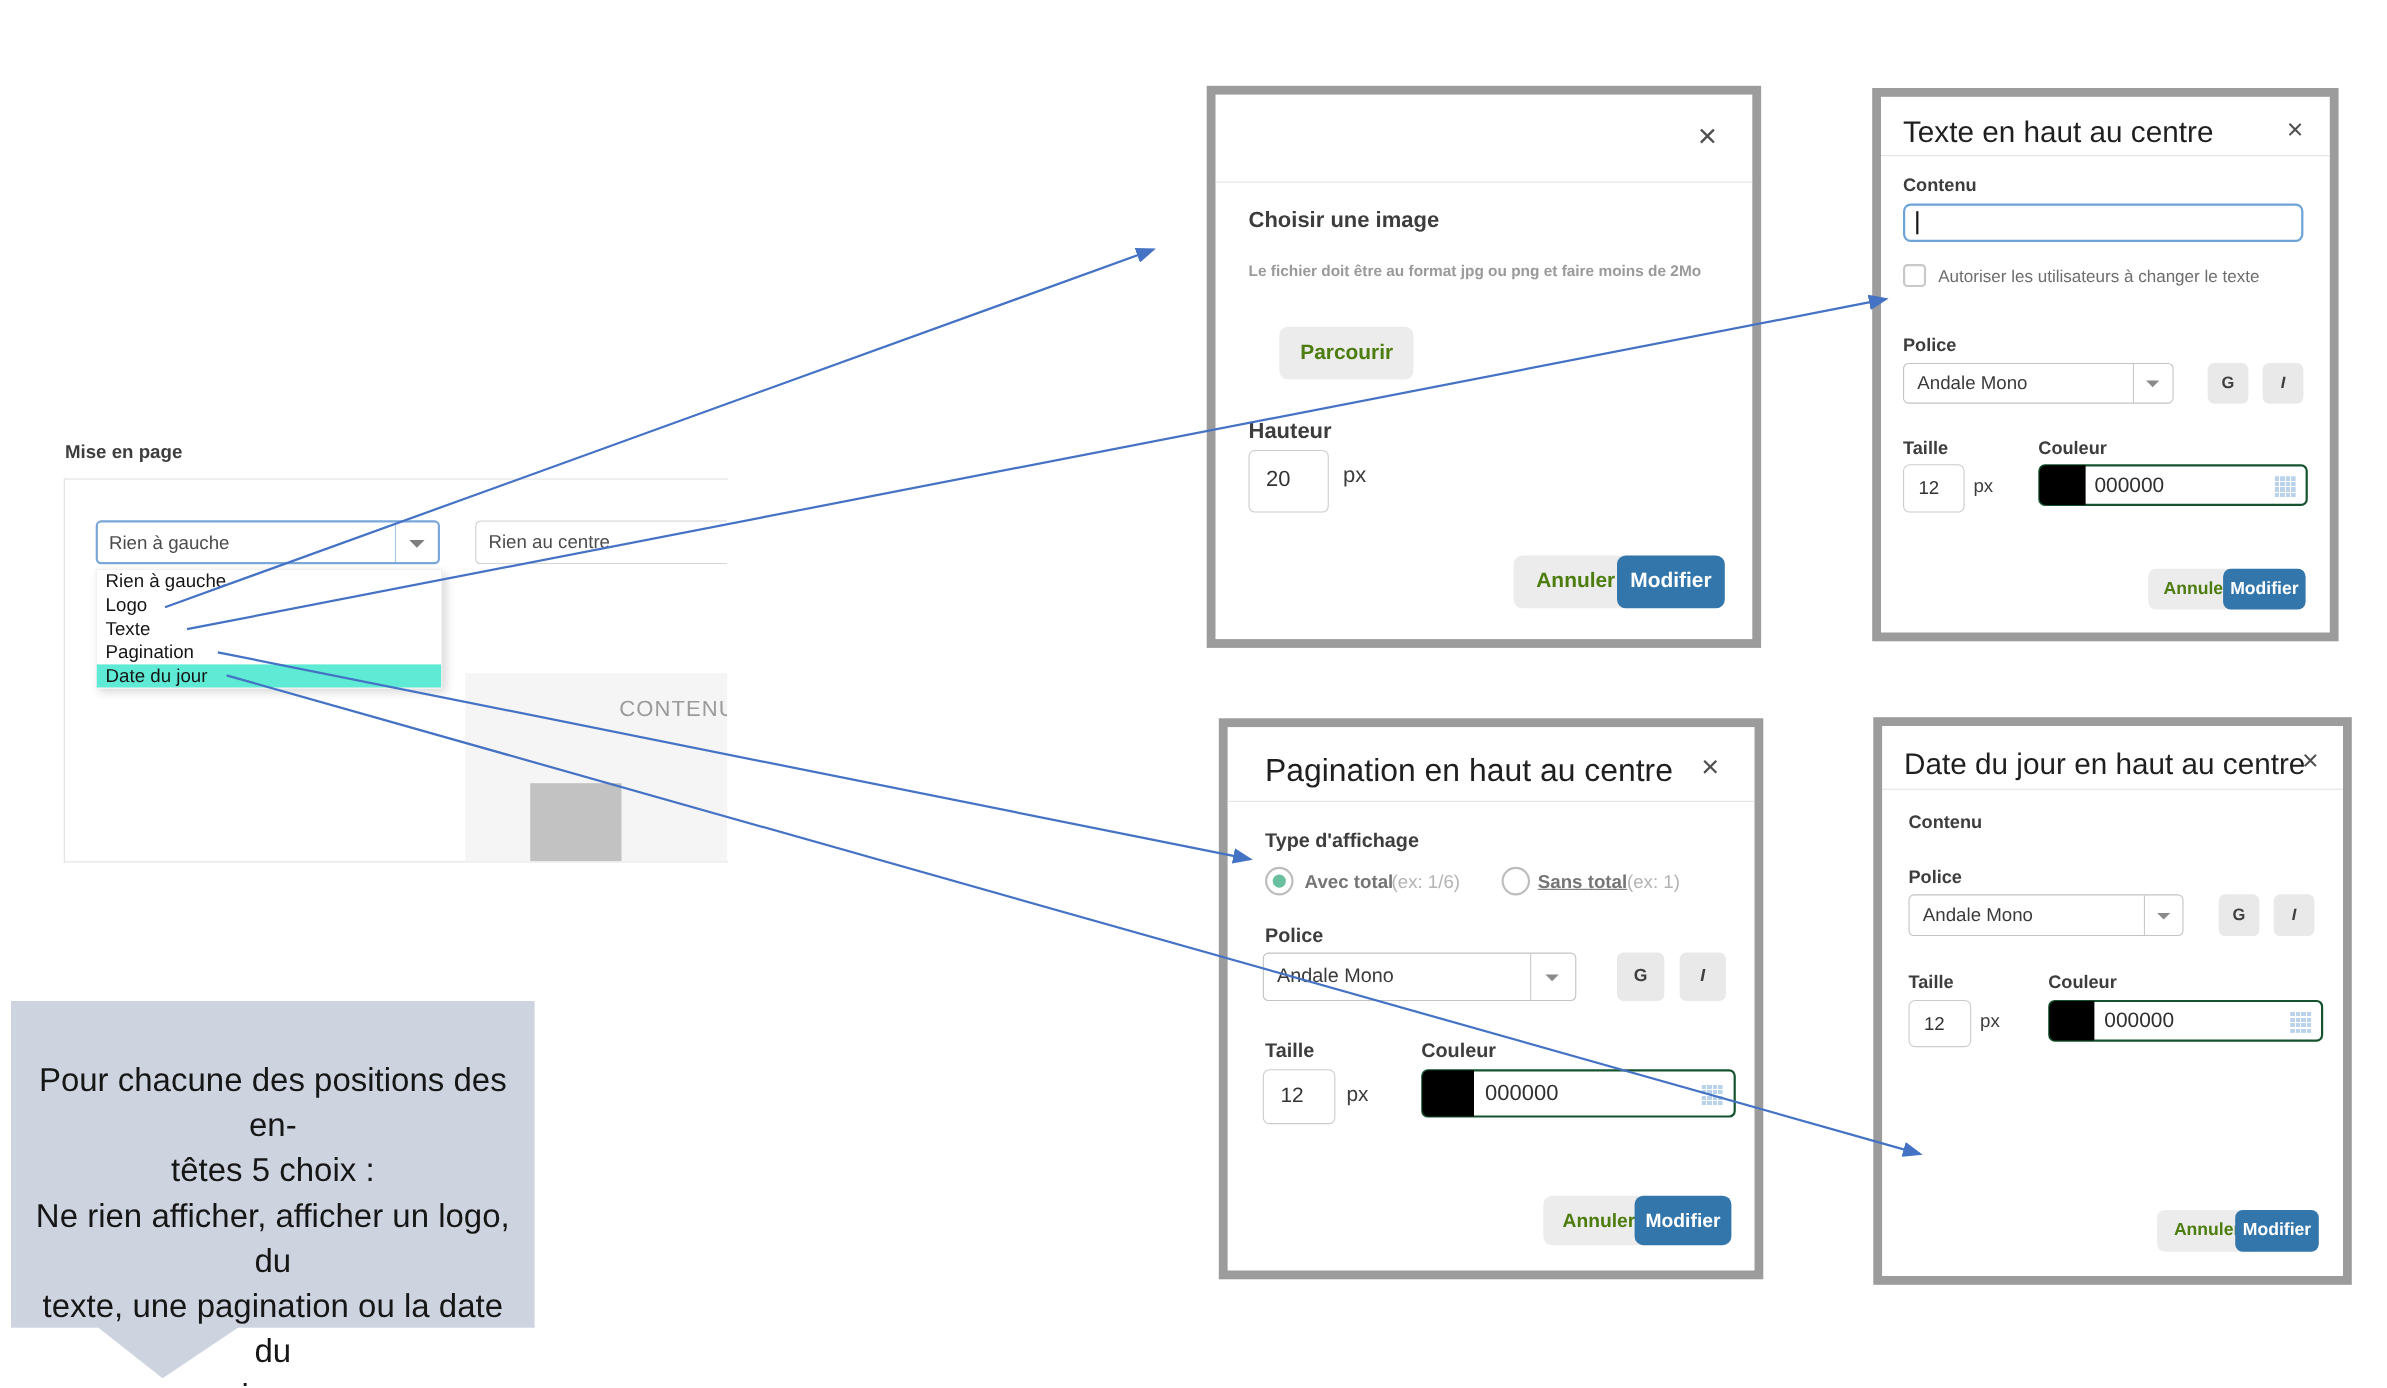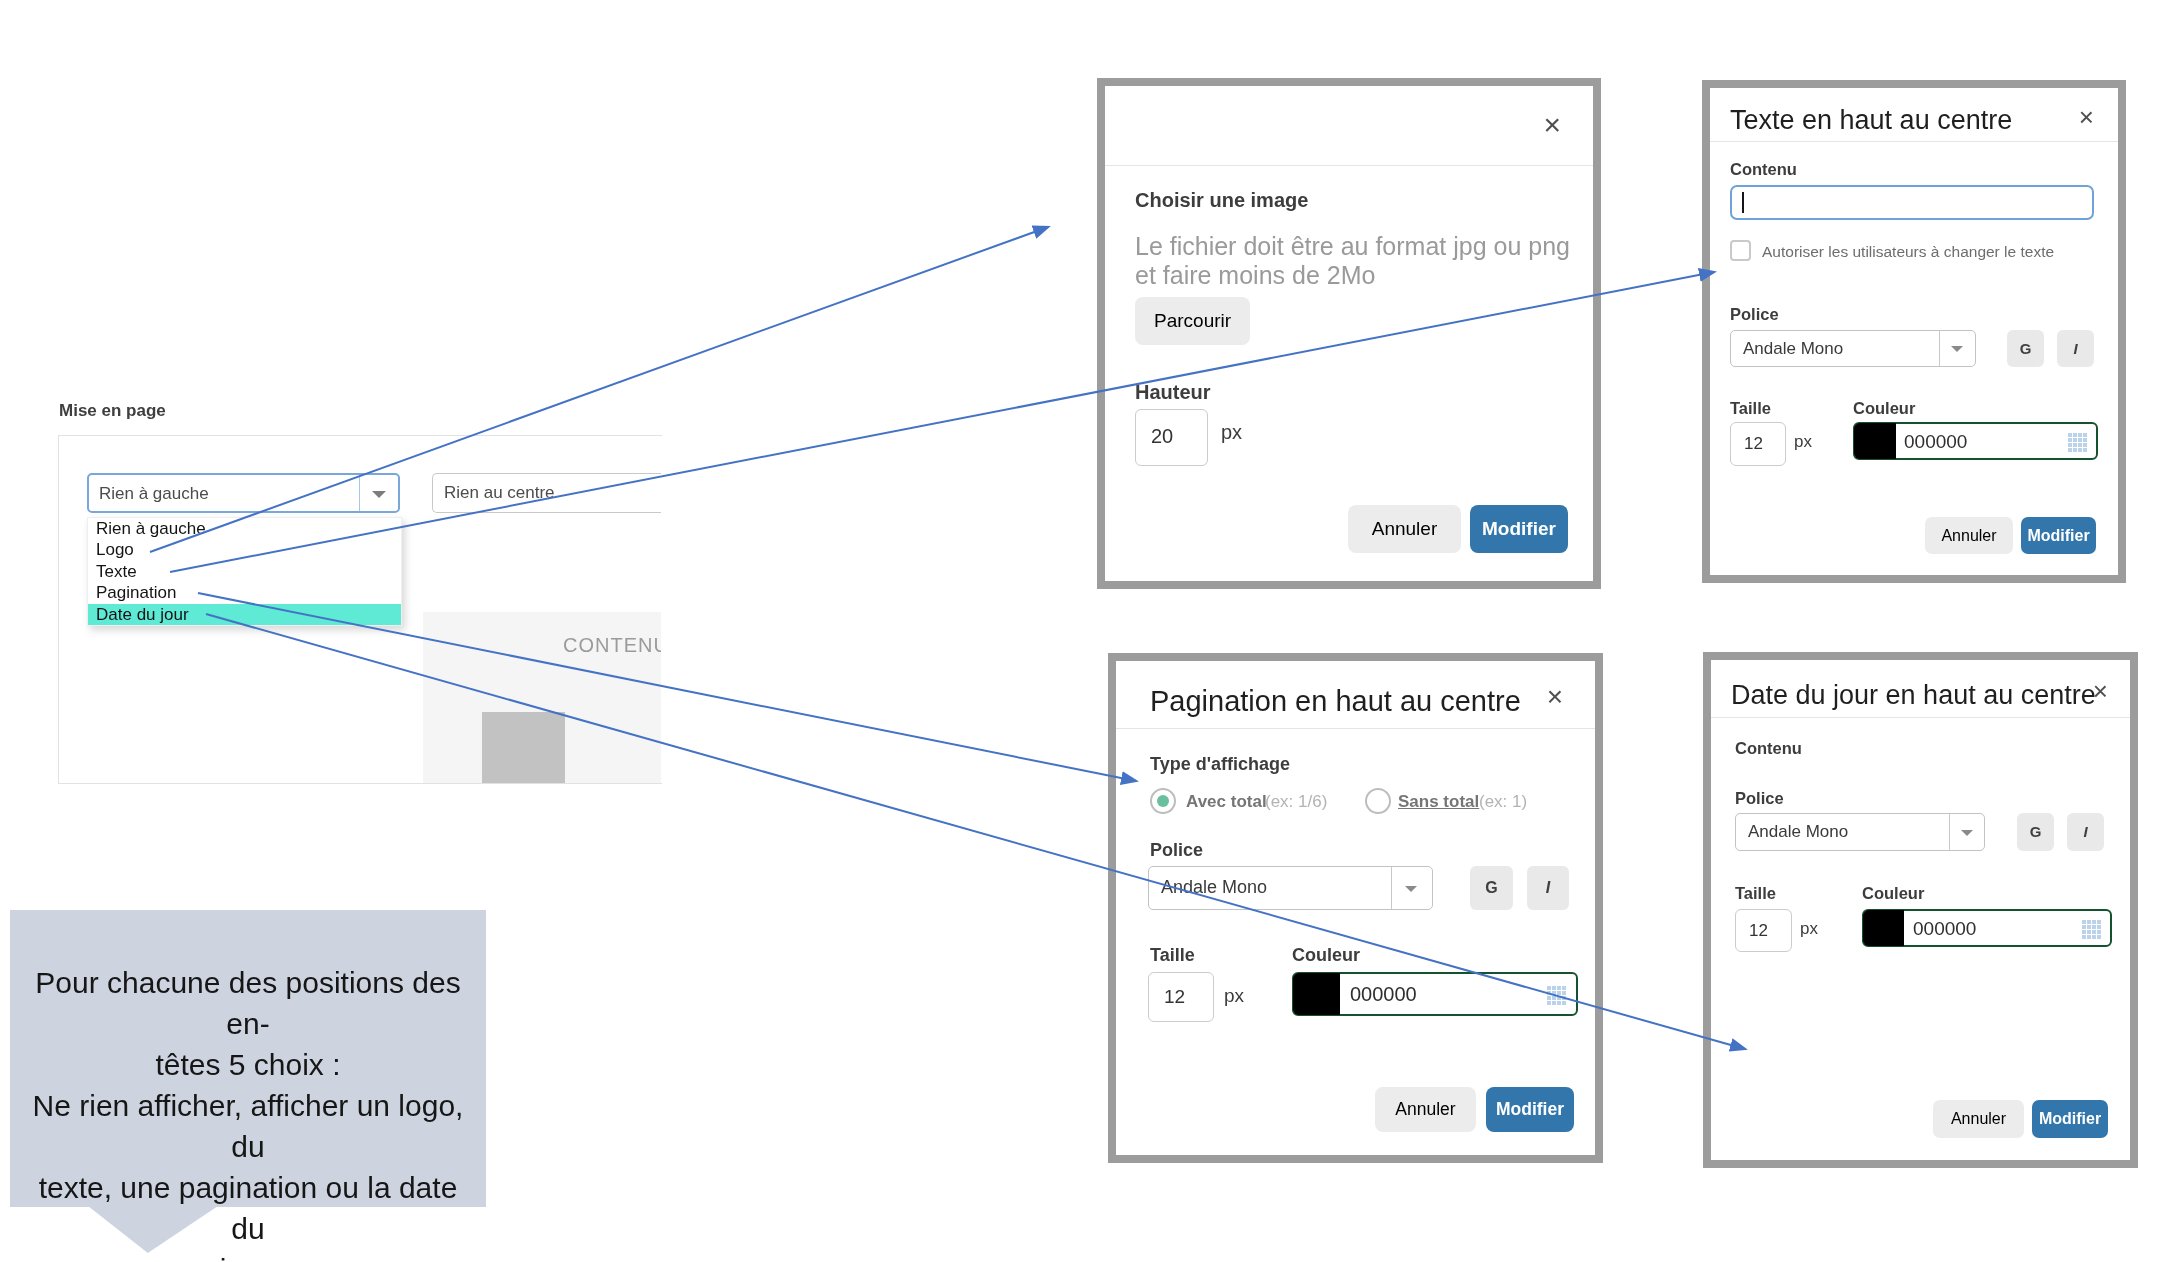--- a/index.html
+++ b/index.html
@@ -28,21 +28,21 @@
   .gray-square{position:absolute;left:59px;top:100px;width:83px;height:71px;background:#c2c2c2;}
 
   
   .dlg{position:absolute;background:#fff;border:8px solid #9c9c9c;box-sizing:border-box;}
   .dlg *{box-sizing:border-box;}
   .dlg-title{position:absolute;color:#1f1f1f;white-space:nowrap;}
   .dlg-close{position:absolute;color:#4f4f4f;cursor:default;line-height:1;}
   .dlg-divider{position:absolute;left:0;right:0;height:1px;background:#e4e4e4;}
   .lbl{position:absolute;font-weight:bold;color:#3d3d3d;white-space:nowrap;}
   .hint{position:absolute;color:#9a9a9a;}
-  .btn-light{position:absolute;background:#ececec;border-radius:8px;color:#000000;font-weight:normal;text-align:center;}
+  .btn-light{position:absolute;background:#ececec;border-radius:8px;color:#4d7c0f;font-weight:bold;text-align:center;margin-left:28px;}
   .btn-primary{position:absolute;background:#3276ab;border-radius:8px;color:#fff;font-weight:bold;text-align:center;}
   .tinput{position:absolute;background:#fff;border:1px solid #ccc;border-radius:6px;color:#333;}
   .unit{position:absolute;color:#3d3d3d;}
   .fsel{position:absolute;background:#fff;border:1px solid #c3c3c3;border-radius:5px;}
   .fsel .sel-text{position:absolute;left:12px;color:#3a3a3a;white-space:nowrap;}
   .fsel .fsel-caret{position:absolute;right:0;top:0;height:100%;border-left:1px solid #c9c9c9;}
   .fsel .caret{left:11px;border-left-width:6px;border-right-width:6px;border-top-width:6px;border-top-color:#8a8a8a;}
   .gi{position:absolute;background:#e9e9e9;border-radius:6px;color:#3f3f3f;font-weight:bold;text-align:center;}
   .color-field{position:absolute;background:#fff;border:2px solid #14532d;border-radius:6px;}
   .swatch{position:absolute;left:-1px;top:-1px;bottom:-1px;background:#000;border-radius:6px 0 0 6px;}
@@ -53,21 +53,21 @@
   .checkbox{position:absolute;width:21px;height:21px;border:2px solid #c9c9c9;border-radius:4px;background:#fff;}
   .radio{position:absolute;width:26px;height:26px;border:2px solid #bdbdbd;border-radius:50%;background:#fff;}
   .radio.sel::after{content:"";position:absolute;left:5px;top:5px;width:12px;height:12px;border-radius:50%;background:#6abf9f;}
   .cursor-bar{position:absolute;left:10px;top:5px;width:2px;height:21px;background:#161616;}
 
   .dlg-logo{left:1097px;top:78px;width:504px;height:511px;}
   .dlg-logo .dlg-title{left:30px;top:26px;font-size:31px;}
   .dlg-logo .dlg-close{right:32px;top:24px;font-size:30px;}
   .dlg-logo .dlg-divider{top:79px;}
   .dlg-logo .l-choose{left:30px;top:103px;font-size:20px;}
-  .dlg-logo .l-hint{left:30px;top:146px;width:445px;font-size:25px;line-height:29px;}
+  .dlg-logo .l-hint{left:30px;top:146px;width:445px;font-size:14px;line-height:29px;font-weight:bold;}
   .dlg-logo .l-browse{left:30px;top:211px;height:48px;line-height:48px;padding:0 19px;font-size:19px;}
   .dlg-logo .l-hauteur{left:30px;top:295px;font-size:20px;}
   .dlg-logo .l-input{left:30px;top:323px;width:73px;height:57px;padding:15px 0 0 15px;font-size:20px;}
   .dlg-logo .l-px{left:116px;top:335px;font-size:20px;}
   .dlg-logo .l-cancel{left:243px;top:419px;width:113px;height:48px;line-height:48px;font-size:19px;}
   .dlg-logo .l-submit{left:365px;top:419px;width:98px;height:48px;line-height:48px;font-size:19px;}
 
   .dlg-texte{left:1702px;top:80px;width:424px;height:503px;}
   .dlg-texte .dlg-title{left:20px;top:17px;font-size:27px;}
   .dlg-texte .dlg-close{right:24px;top:16px;font-size:26px;}

